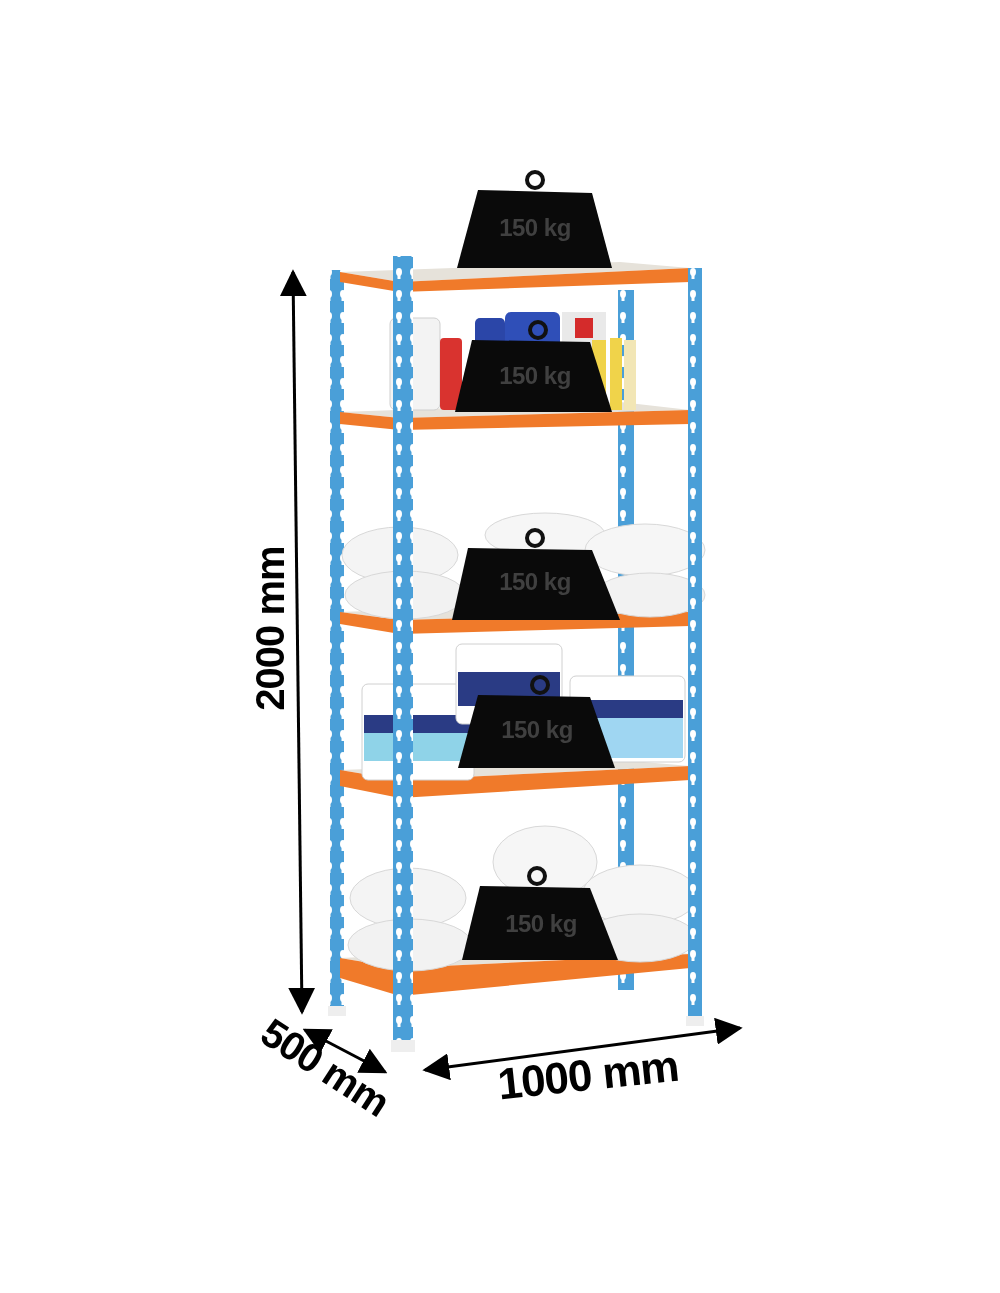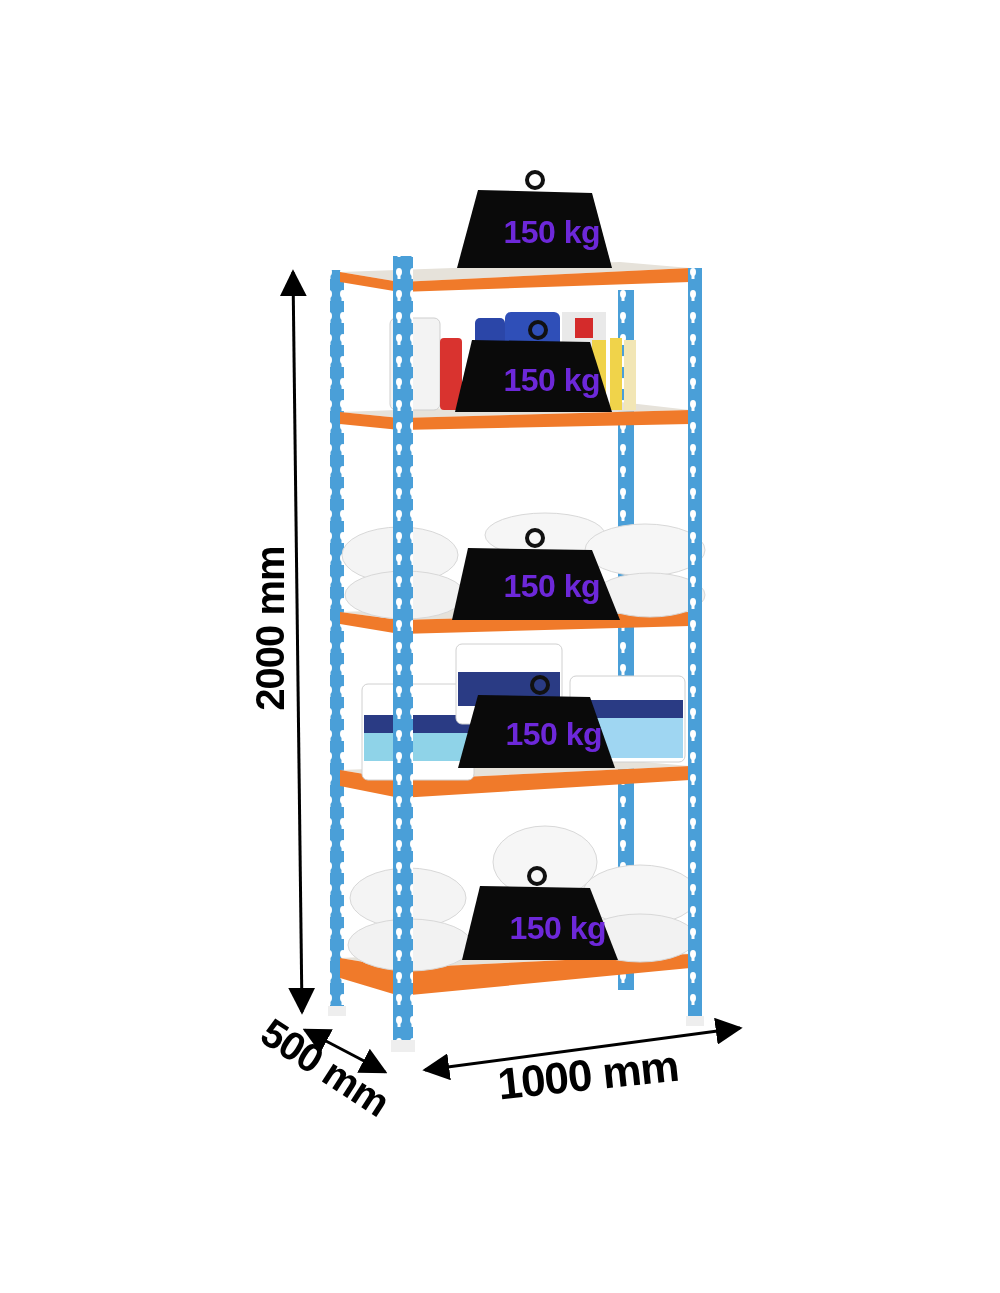--- a/index.html
+++ b/index.html
@@ -1,22 +1,22 @@
 <!DOCTYPE html>
 <html><head>
 <meta charset="utf-8">
 <style>
   html, body { margin:0; padding:0; background:#ffffff; }
   body { width:1000px; height:1293px; position:relative; overflow:hidden;
          font-family:"Liberation Sans", sans-serif; }
   #stage { position:absolute; left:0; top:0; width:1000px; height:1293px; }
   .lbl { position:absolute; font-family:"Liberation Sans", sans-serif; font-weight:bold;
          color:#000; white-space:nowrap; letter-spacing:-1px; transform-origin:center center; }
-  .wlabel { position:absolute; color:#6d28d9; font-weight:bold; font-size:32px;
-            font-family:"Liberation Sans", sans-serif; text-align:right; white-space:nowrap;
+  .wlabel { position:absolute; color:#404040; font-weight:bold; font-size:24px;
+            font-family:"Liberation Sans", sans-serif; text-align:center; white-space:nowrap;
             letter-spacing:-0.5px; }
 </style>
 </head>
 <body>
 
 <div id="stage">
 <svg width="1000" height="1293" viewBox="0 0 1000 1293" xmlns="http://www.w3.org/2000/svg">
   <defs>
     <pattern id="holes" x="0" y="0" width="14" height="22" patternUnits="userSpaceOnUse">
       <rect width="14" height="22" fill="#4a9fd8"></rect>

